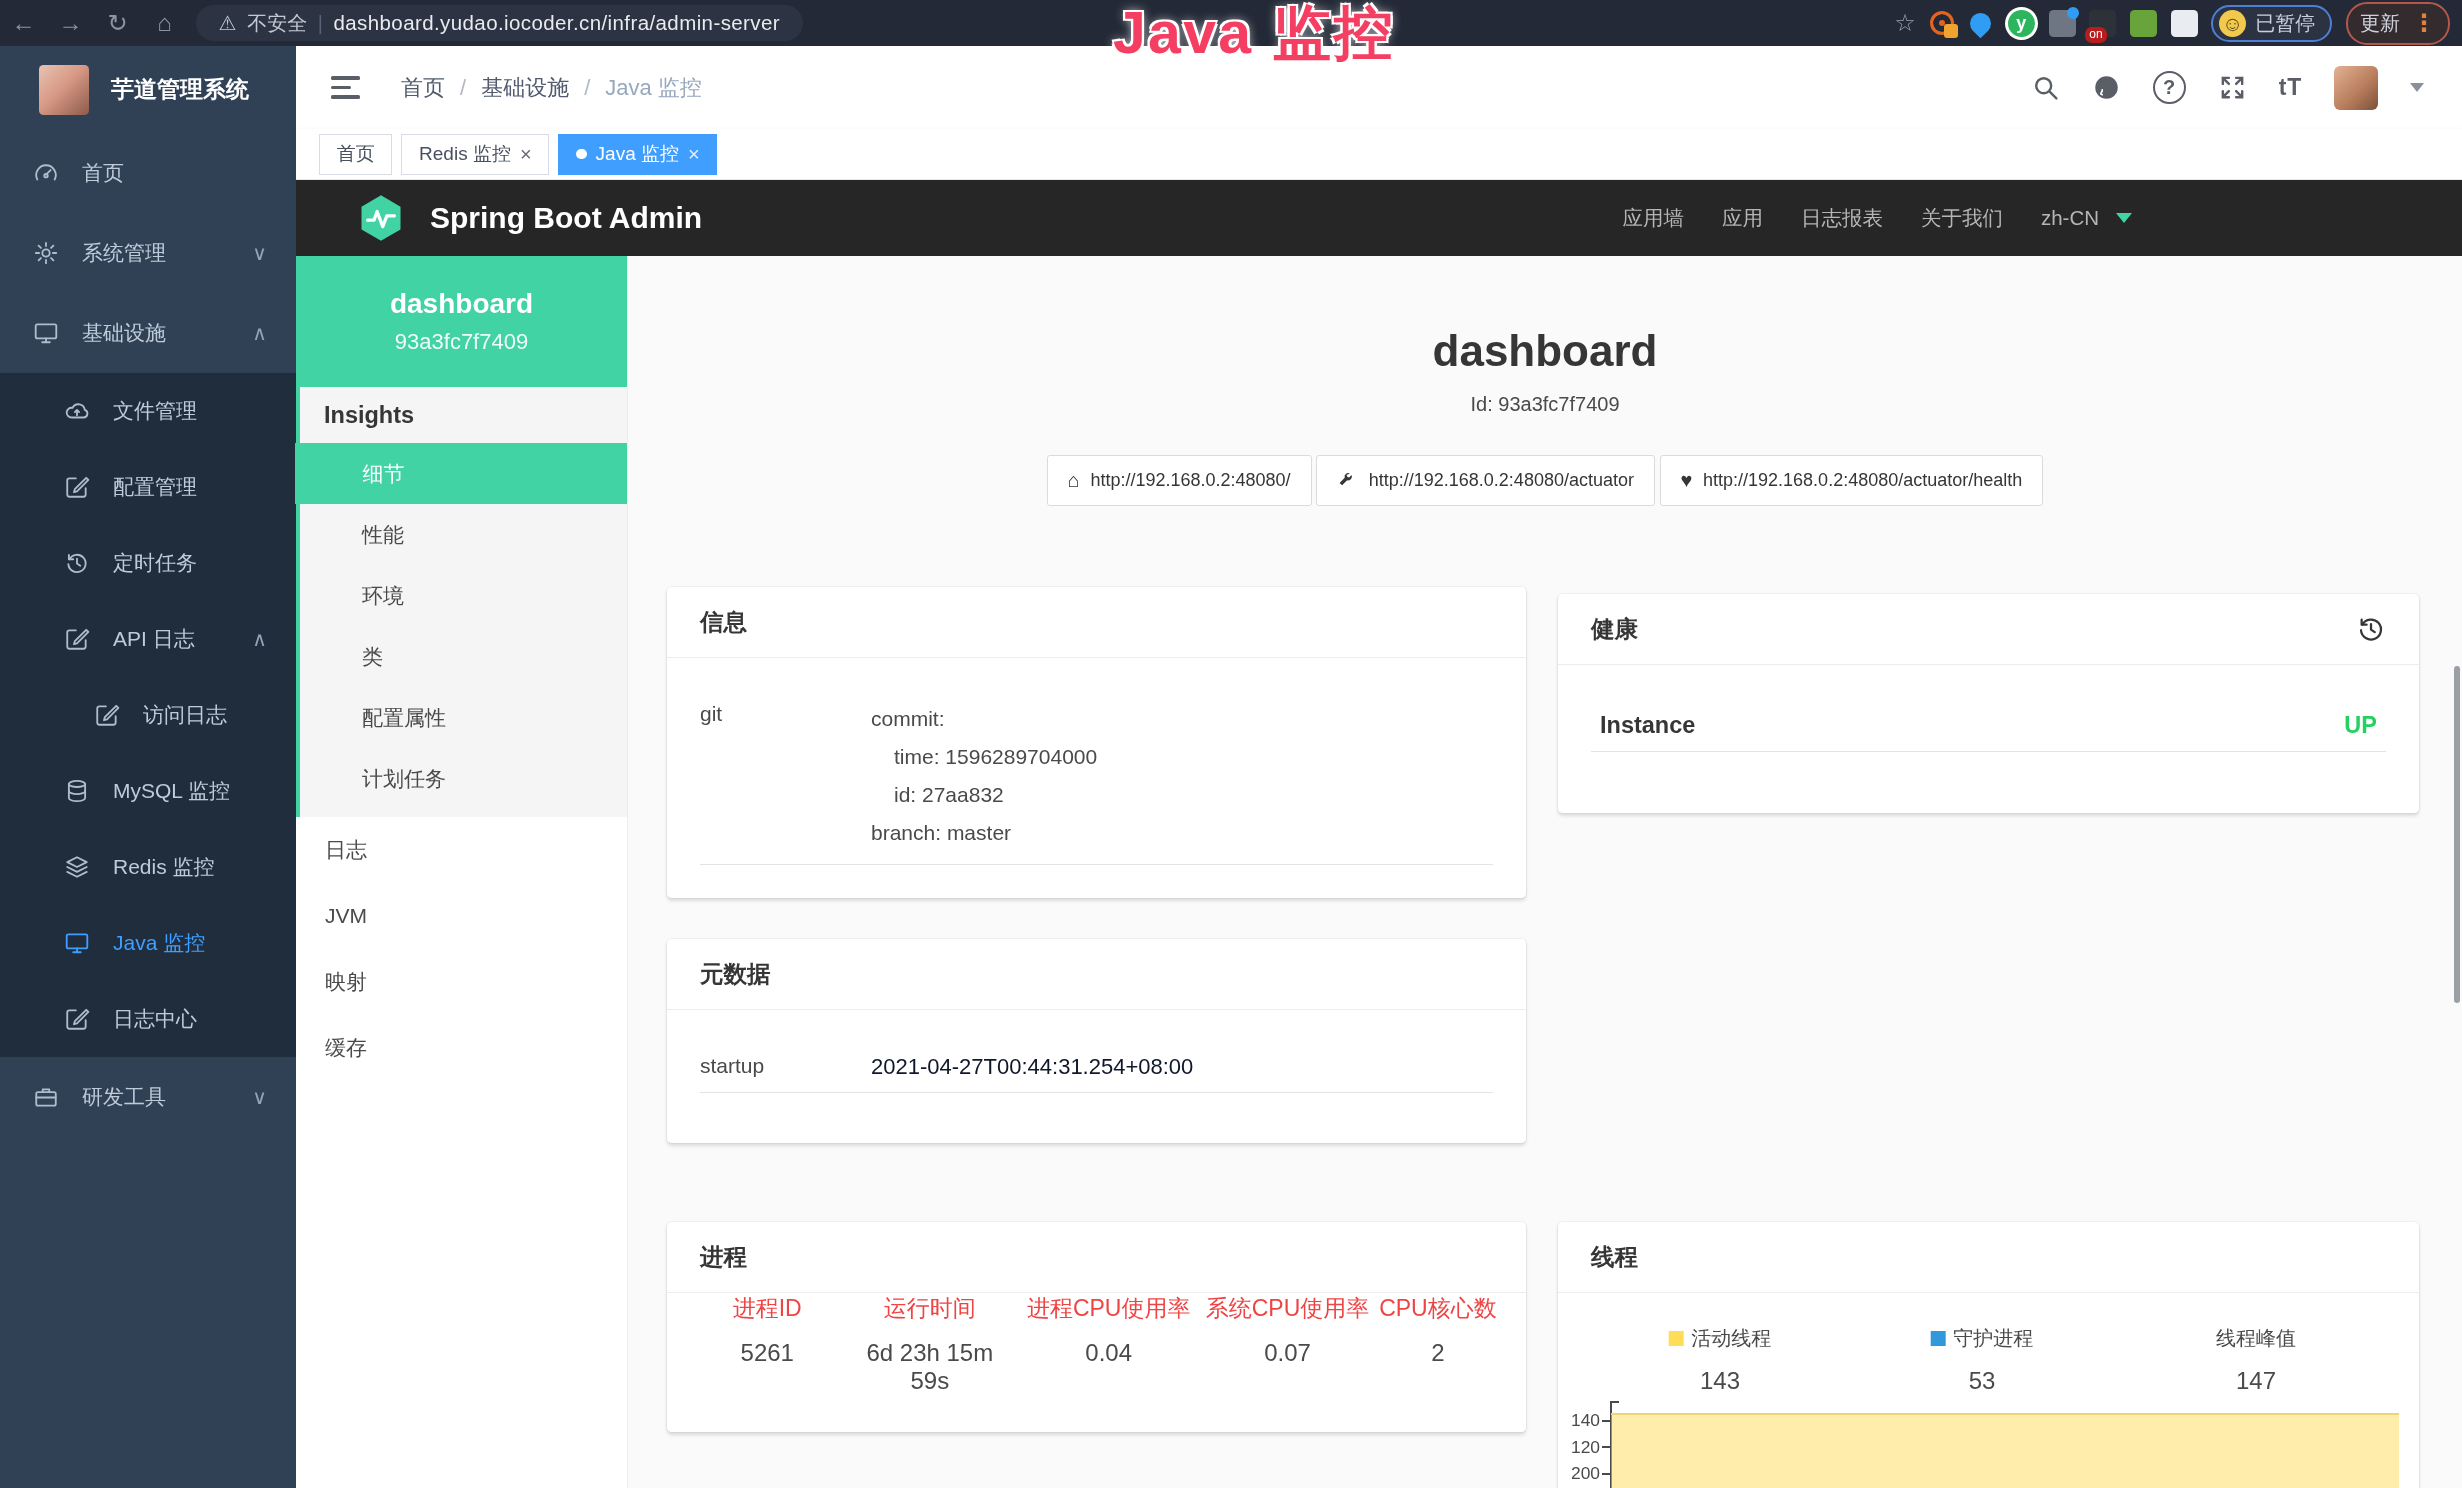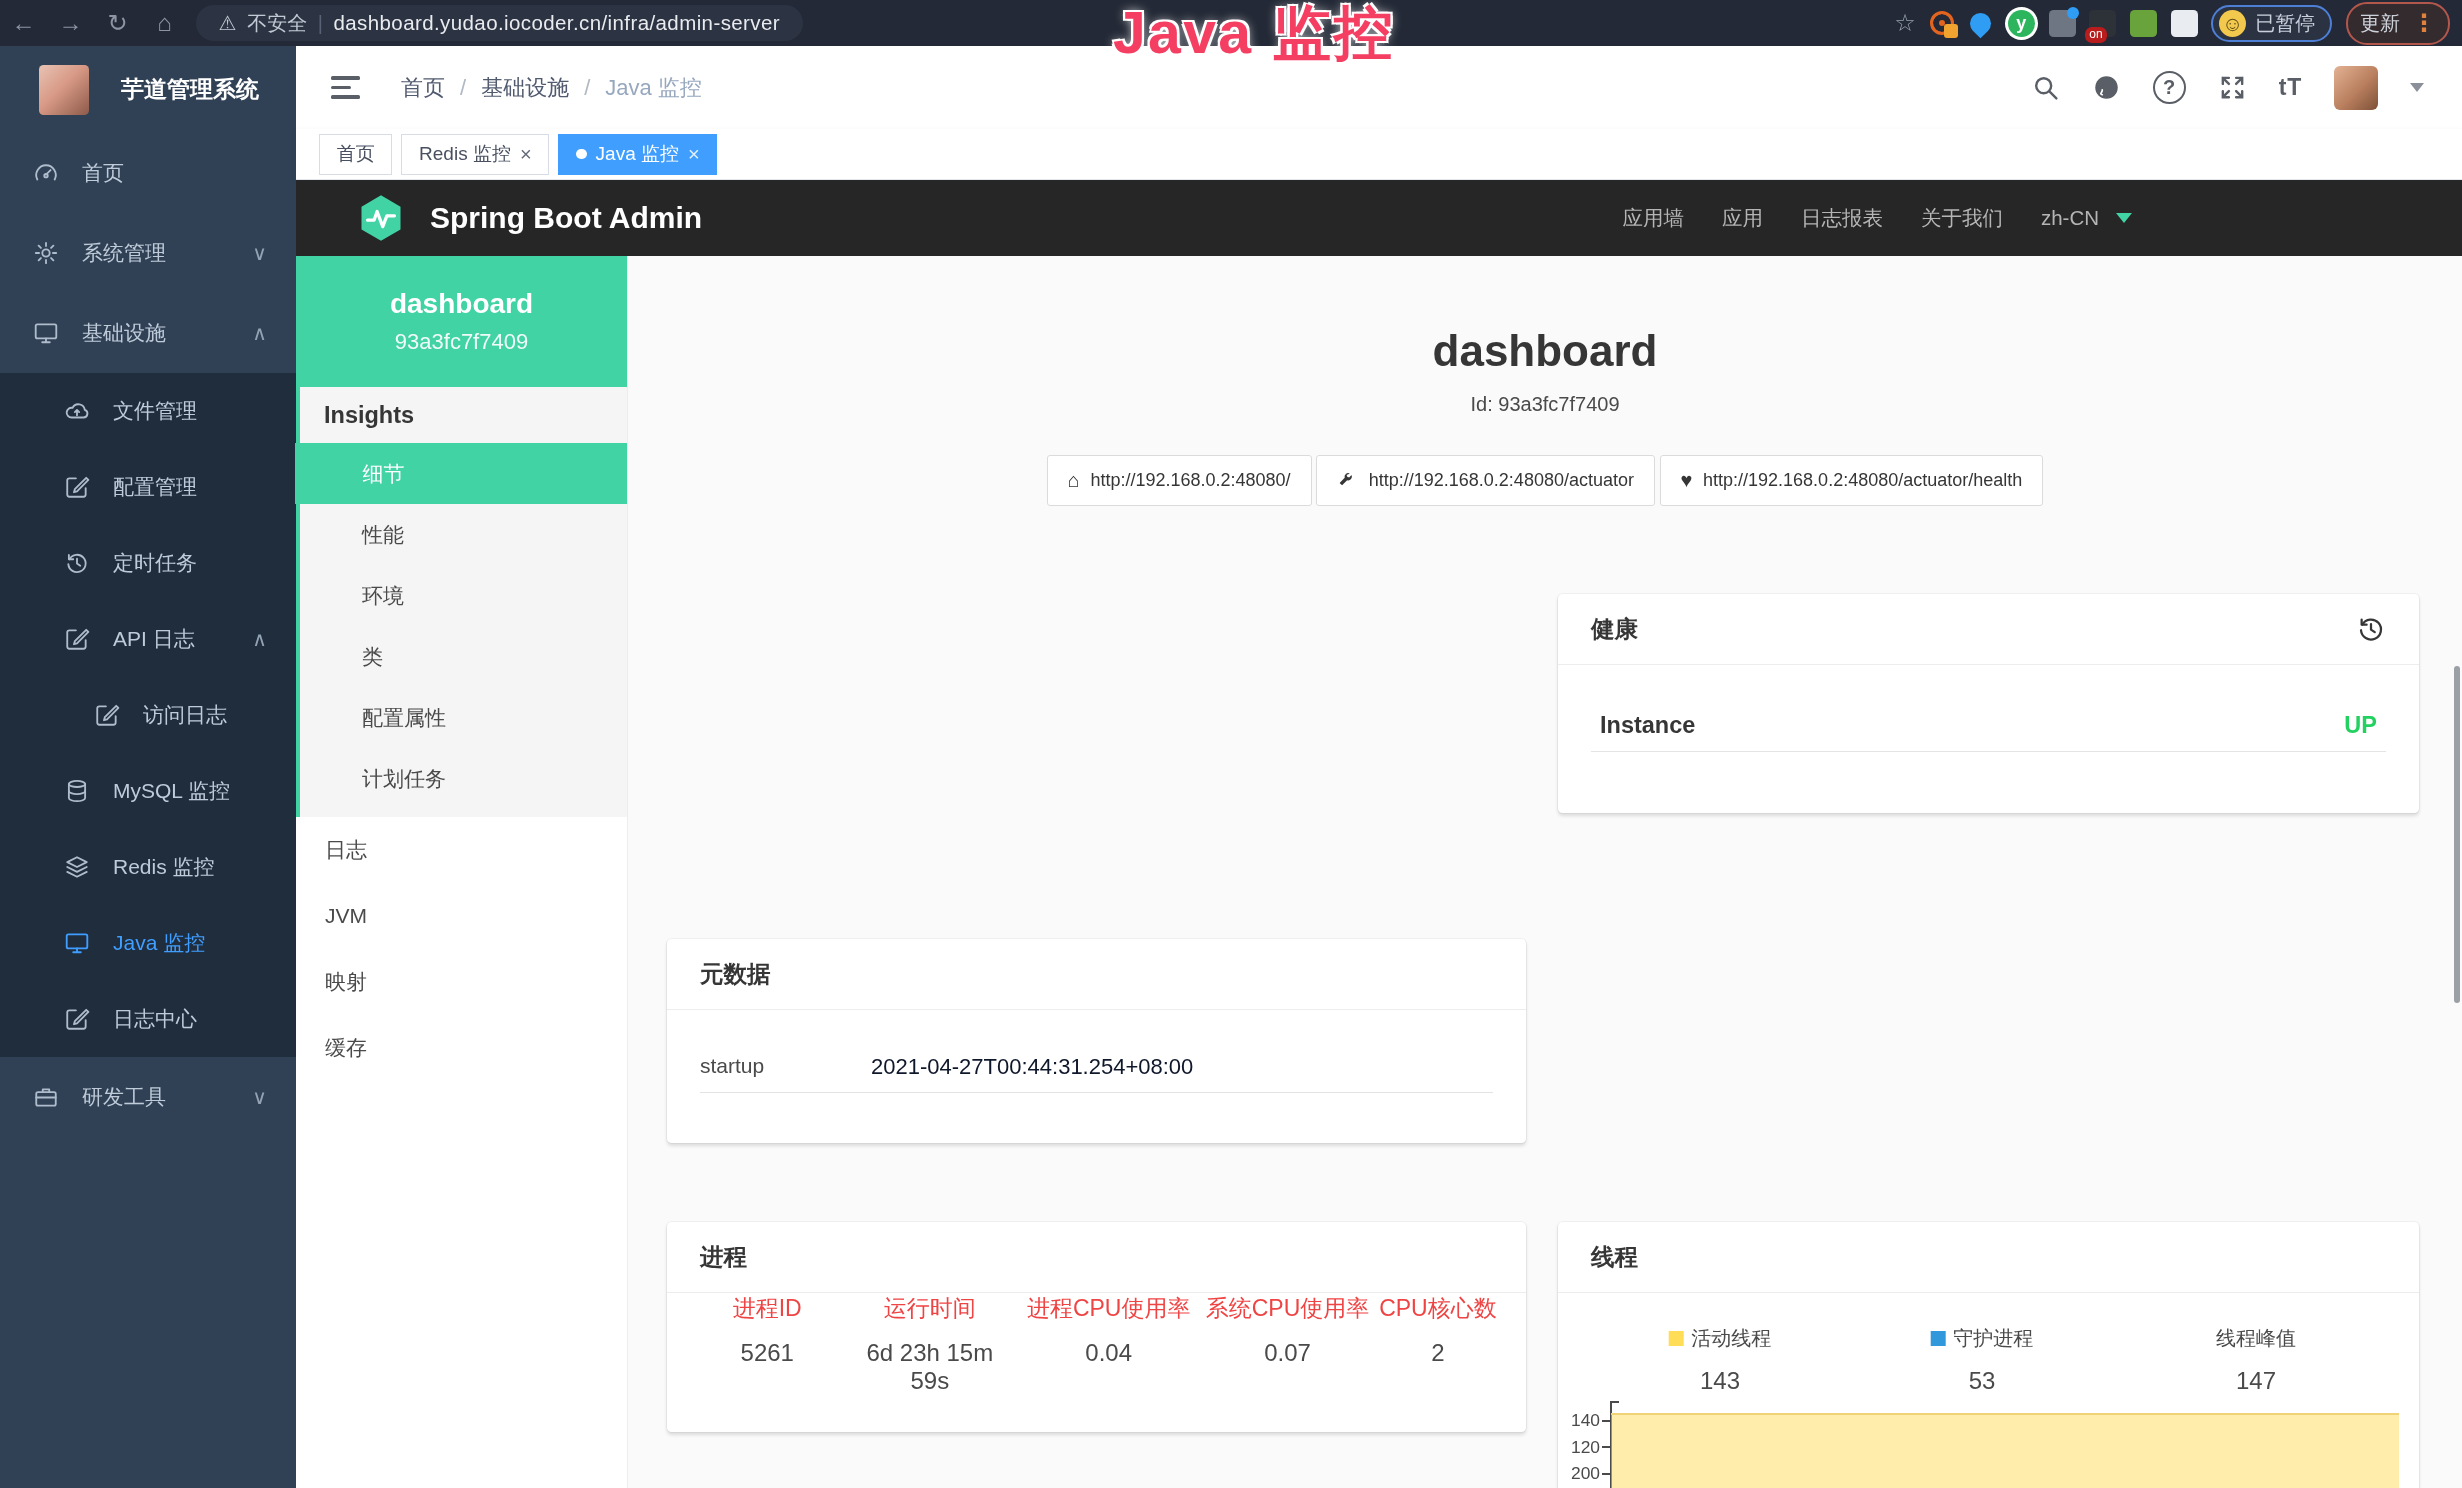--- a/index.html
+++ b/index.html
@@ -40,21 +40,21 @@
   .update-lbl{color:#cdd2da;font-size:20px;}
   .kebab{color:#e0823c;font-size:24px;font-weight:700;line-height:20px;}
 
   
   .annotation{position:absolute;left:1113px;top:-6px;z-index:60;font-size:59px;font-weight:700;color:#f43f63;
               letter-spacing:2.3px;
               text-shadow:2.3px 2.3px 0 #fff,-2.3px -2.3px 0 #fff,2.3px -2.3px 0 #fff,-2.3px 2.3px 0 #fff,0 0 10.6px rgba(255,255,255,.95);}
 
   
   .sidebar{position:absolute;left:0;top:46px;width:296px;bottom:0;background:#304156;color:#bfcbd9;}
-  .logo-row{height:87px;display:flex;align-items:center;padding-left:39px;gap:32px;}
+  .logo-row{height:87px;display:flex;align-items:center;padding-left:39px;gap:22px;}
   .logo-img{width:50px;height:50px;border-radius:4.6px;flex:none;
             background:linear-gradient(135deg,#e8c3b4 0%,#d89a86 45%,#8d5a4a 100%);}
   .logo-title{color:#fff;font-weight:600;font-size:23px;}
   .nav-item{height:80px;display:flex;align-items:center;padding-left:33px;gap:23px;position:relative;
             font-size:21px;cursor:pointer;}
   .nav-item.child{background:#1f2d3d;padding-left:64px;height:76px;}
   .nav-item.grandchild{background:#1f2d3d;padding-left:94px;height:76px;}
   .micon{width:26px;height:26px;flex:none;color:#aebccb;}
   .micon svg{width:100%;height:100%;stroke:currentColor;fill:none;stroke-width:1.7;stroke-linecap:round;stroke-linejoin:round;}
   .nav-item.active{color:#409EFF;}
@@ -420,20 +420,35 @@
               <path d="M14.7 6.2a4.2 4.2 0 0 0-5.9 5L3 17l2.8 2.8 5.8-5.8a4.2 4.2 0 0 0 5-5.9l-2.7 2.7-2.2-.7-.7-2.2z"></path>
             </svg></span>
         <span>http://192.168.0.2:48080/actuator</span>
       </div>
       <div class="chip">
         <span class="cico">♥</span>
         <span>http://192.168.0.2:48080/actuator/health</span>
       </div>
     </div>
 
+    <div class="card" style="left:39px;top:331px;width:859px;height:311px;">
+      <div class="card-h">
+        <span>信息</span>
+      </div>
+      <div class="kv">
+        <span class="k">git</span>
+        <div class="v">
+          <div>commit:</div>
+          <div class="ind">time: 1596289704000</div>
+          <div class="ind">id: 27aa832</div>
+          <div>branch: master</div>
+        </div>
+      </div>
+      <div class="rule"></div>
+    </div>
 
     <div class="card" style="left:930px;top:338px;width:861px;height:219px;">
       <div class="card-h">
         <span>健康</span>
         <span class="hist-ico"><svg viewBox="0 0 24 24">
               <path d="M4.5 4.5v4h4"></path>
               <path d="M5 8.5A8 8 0 1 1 4 13"></path>
               <path d="M12 8v4.5l3 2"></path>
             </svg></span>
       </div>

